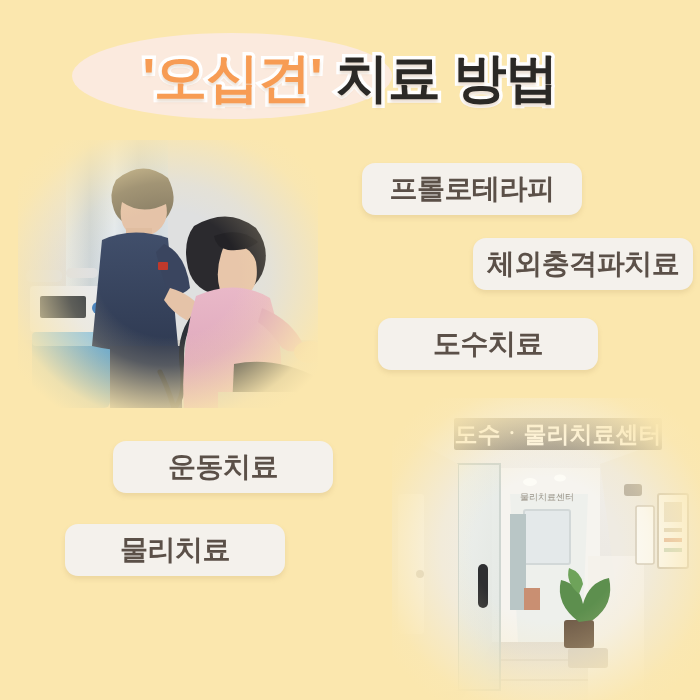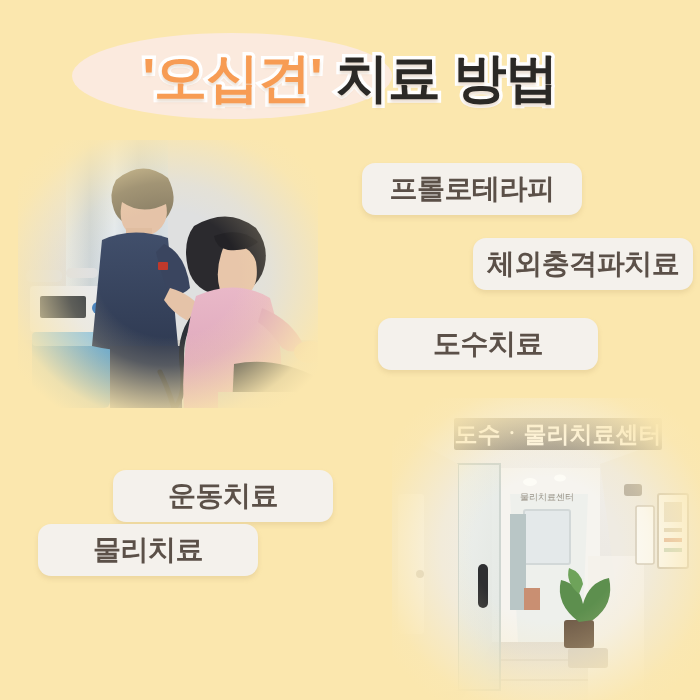--- a/index.html
+++ b/index.html
@@ -120,22 +120,22 @@
     color: #5b5048;
     font-size: 28px;
     font-weight: 700;
     letter-spacing: -0.5px;
     line-height: 1;
   }
 
   #pill-prolotherapy { left: 362px; top: 163px; }
   #pill-eswt        { left: 436px; top: 238px; margin-left: 37px; }
   #pill-manual      { left: 378px; top: 318px; }
-  #pill-exercise    { left: 113px; top: 470px; }
-  #pill-physical    { left:  38px; top: 524px; }
+  #pill-exercise    { left: 113px; top: 441px; }
+  #pill-physical    { left:  65px; top: 524px; }
   #pill-injection   { left: 113px; top: 610px; }
 </style>
 </head>
 <body>
 
 <div id="card-canvas">
 
   <div class="title-area">
     <div class="title-blob"></div>
     <div class="title-line">

